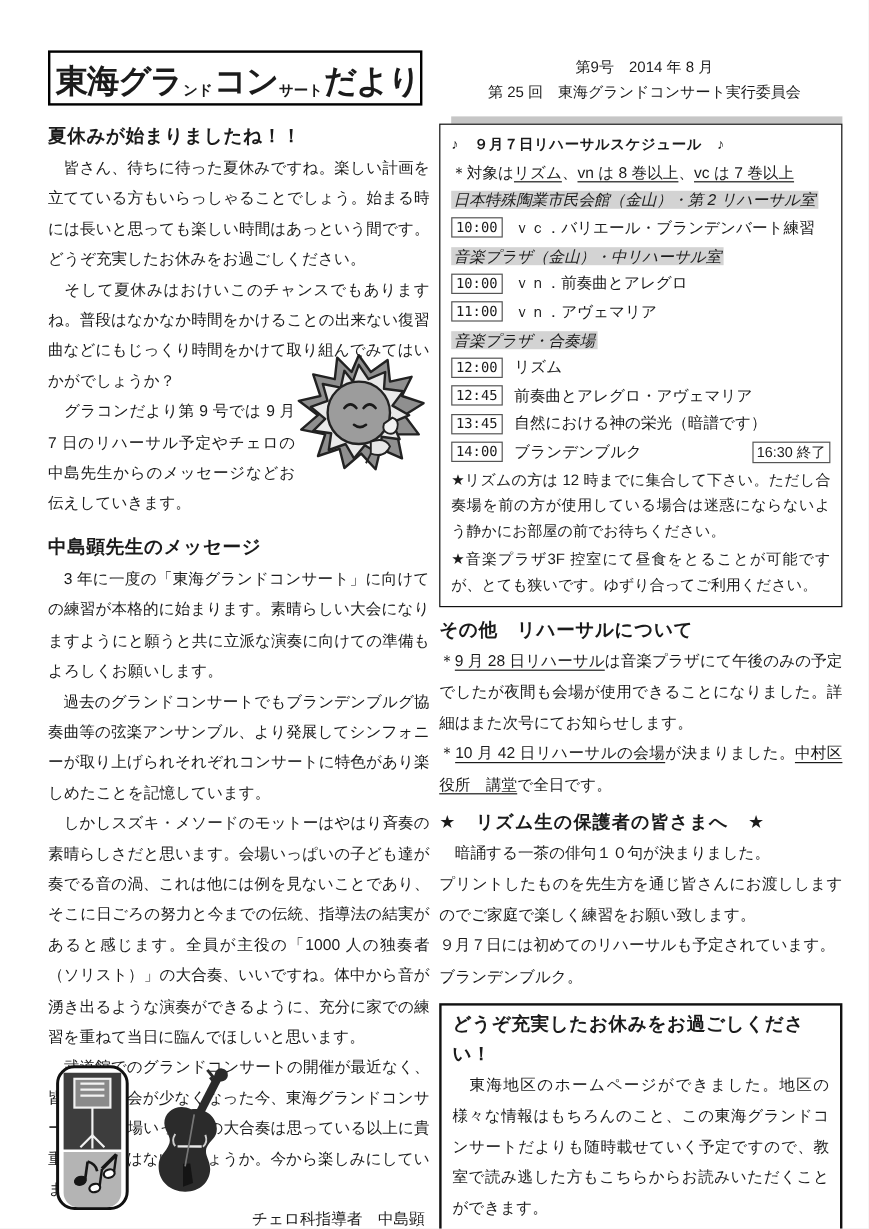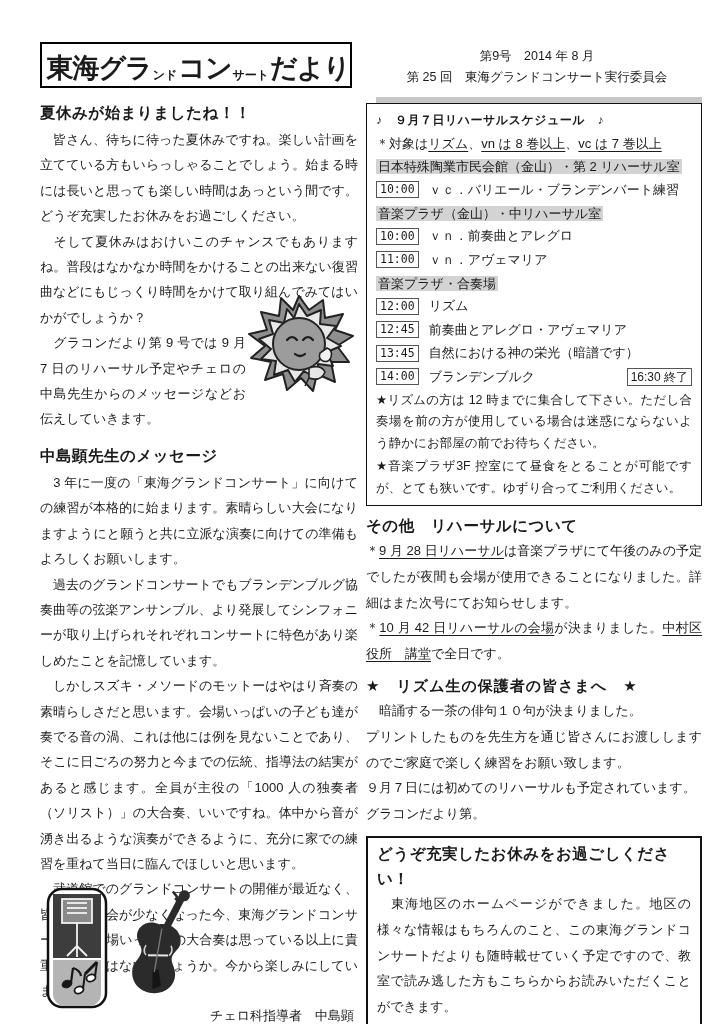--- a/index.html
+++ b/index.html
@@ -32,21 +32,21 @@
   .badge-wrap{position:absolute;left:45px;top:886px;width:160px;height:128px;}
   
   .right-col{position:absolute;left:366px;top:103px;width:336px;box-sizing:border-box;}
   .sched-box{
     position:relative;border:1.5px solid #111;background:#fff;
     padding:4px 9px 6px 9px;box-sizing:border-box;
   }
   .sched-shadow{position:absolute;left:376px;top:97px;width:326px;height:10px;background:#c6c6c6;}
   .sched-title{font-size:12px;font-weight:bold;line-height:24px;letter-spacing:0.5px;}
   .sched-target{font-size:13px;line-height:23px;}
-  .venue-line{font-size:13px;line-height:23px;}
+  .venue-line{font-size:13px;line-height:23px;font-style:italic;}
   .venue-line span{background:#d3d3d3;padding:0 2px;}
   .sched-row{display:flex;align-items:center;height:23.5px;font-size:13px;}
   .time-chip{
     display:inline-block;border:1px solid #555;font-family:"DejaVu Sans Mono",monospace;
     font-size:11.5px;line-height:15px;padding:0 3px;min-width:33px;text-align:left;
     background:#fff;flex:0 0 auto;
   }
   .row-desc{margin-left:10px;white-space:nowrap;}
   .end-chip{
     margin-left:auto;display:inline-block;border:1px solid #555;
@@ -227,21 +227,21 @@
         <p><span>＊</span><span class="ul">10 月 42 日リハーサルの会場</span><span>が決まりました。</span><span class="ul">中村区役所　講堂</span><span>で全日です。</span></p>
       </div>
     </div>
 
     <div class="sec">
       <div class="rhythm-title">★　リズム生の保護者の皆さまへ　★</div>
       <div class="sec-body">
         <p>　暗誦する一茶の俳句１０句が決まりました。</p>
         <p>プリントしたものを先生方を通じ皆さんにお渡ししますのでご家庭で楽しく練習をお願い致します。</p>
         <p>９月７日には初めてのリハーサルも予定されています。</p>
-        <p>グラコンだより第。</p>
+        <p>ブランデンブルク。</p>
       </div>
     </div>
 
     <div class="home-box">
       <div class="home-title">どうぞ充実したお休みをお過ごしください！</div>
       <p>　東海地区のホームページができました。地区の様々な情報はもちろんのこと、この東海グランドコンサートだよりも随時載せていく予定ですので、教室で読み逃した方もこちらからお読みいただくことができます。</p>
       <span class="mono-link">http://www.suzukitokai.com</span>
       
       
       

